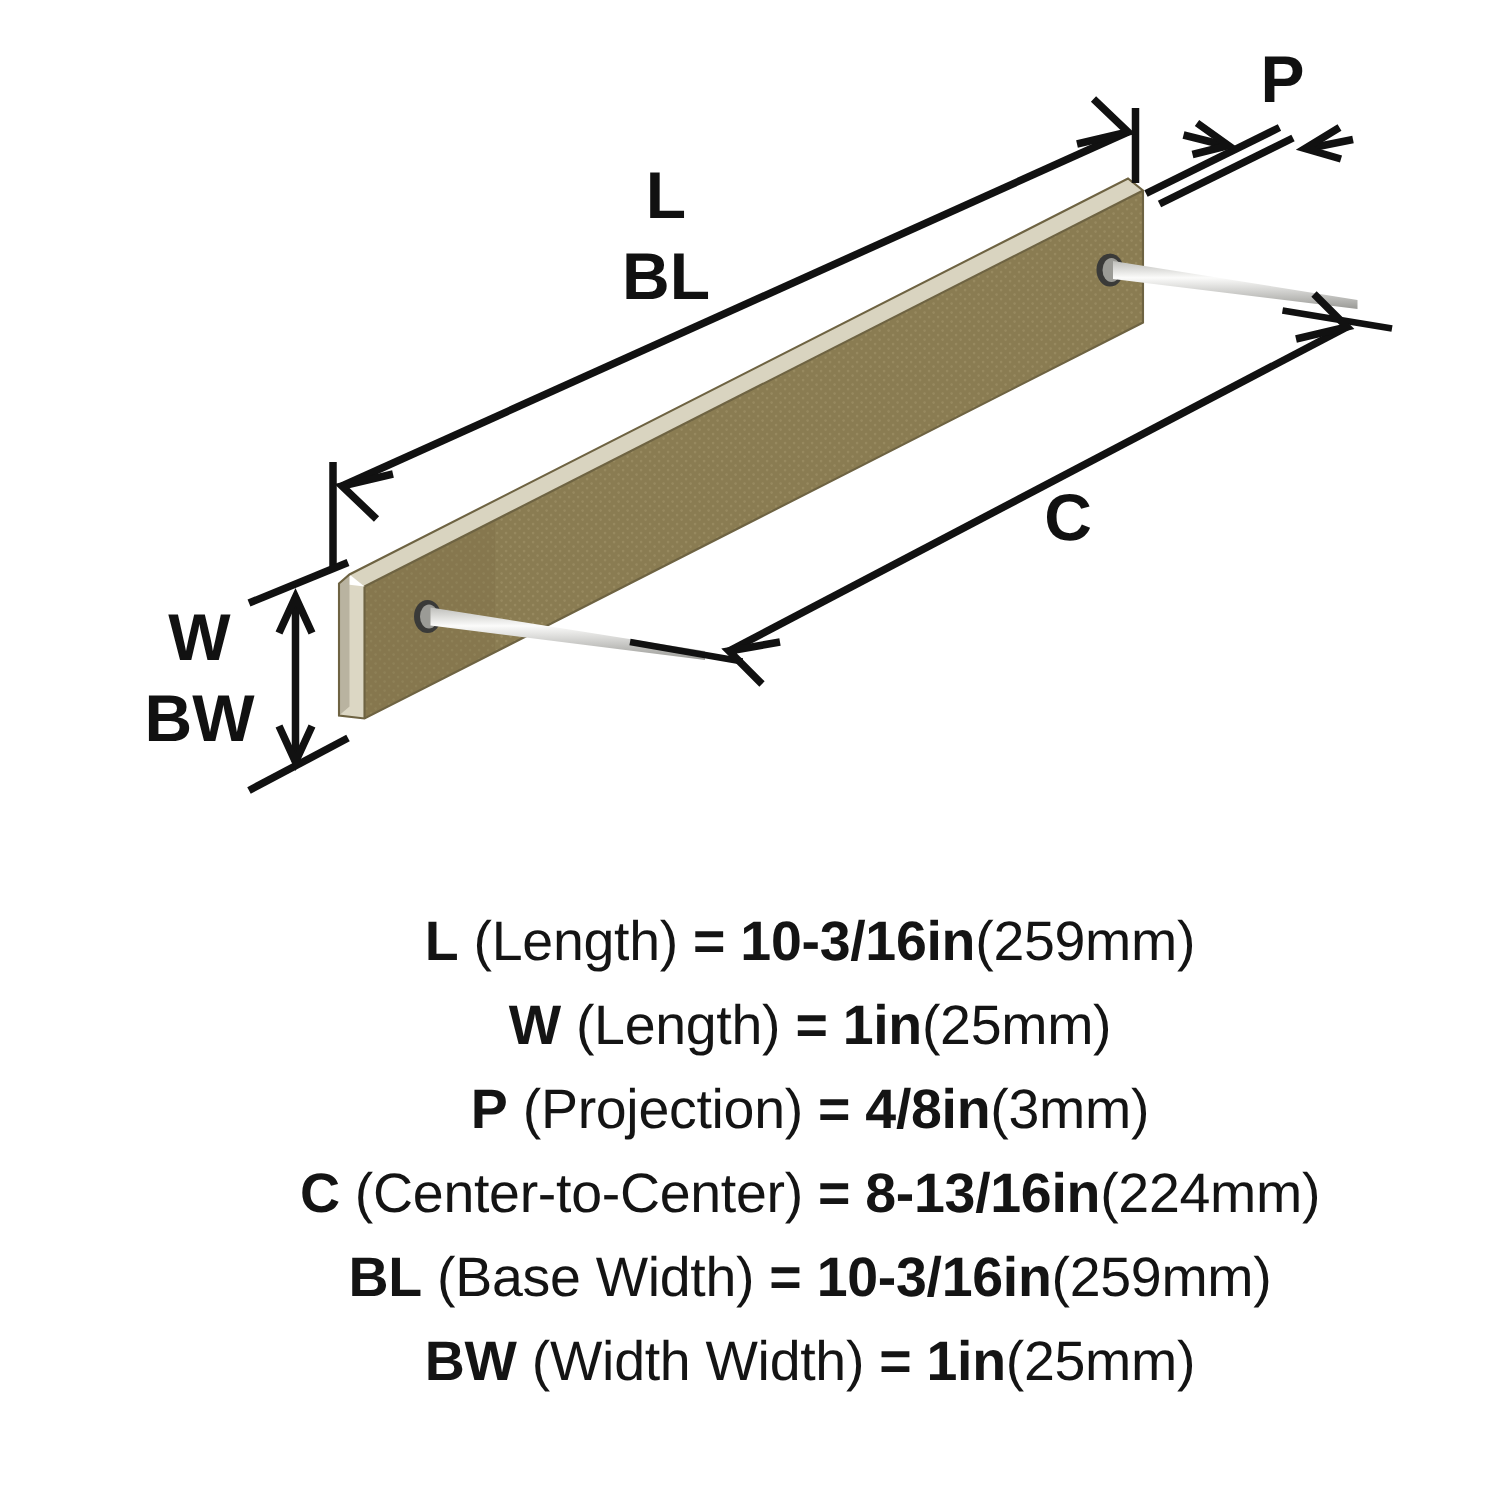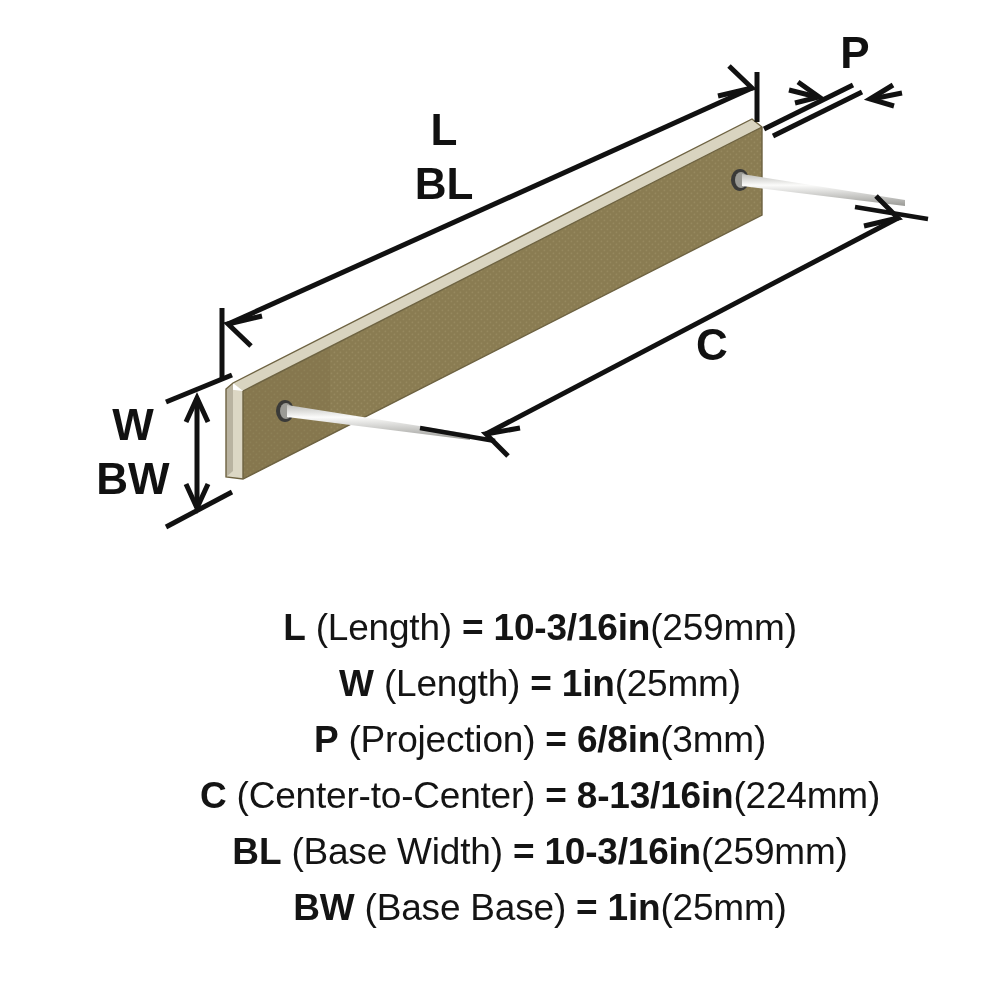--- a/index.html
+++ b/index.html
@@ -218,38 +218,38 @@
       <span class="sym">W</span>
       <span class="name">(Length)</span>
       <span class="eq">=</span>
       <span class="val-in">1in</span><span class="val-mm">(25mm)</span>
     </div>
 
     <div class="spec-row">
       <span class="sym">P</span>
       <span class="name">(Projection)</span>
       <span class="eq">=</span>
-      <span class="val-in">6/8in</span><span class="val-mm">(3mm)</span>
+      <span class="val-in">4/8in</span><span class="val-mm">(3mm)</span>
     </div>
 
     <div class="spec-row">
       <span class="sym">C</span>
       <span class="name">(Center-to-Center)</span>
       <span class="eq">=</span>
       <span class="val-in">8-13/16in</span><span class="val-mm">(224mm)</span>
     </div>
 
     <div class="spec-row">
       <span class="sym">BL</span>
       <span class="name">(Base Width)</span>
       <span class="eq">=</span>
       <span class="val-in">10-3/16in</span><span class="val-mm">(259mm)</span>
     </div>
 
     <div class="spec-row">
       <span class="sym">BW</span>
-      <span class="name">(Base Base)</span>
+      <span class="name">(Width Width)</span>
       <span class="eq">=</span>
       <span class="val-in">1in</span><span class="val-mm">(25mm)</span>
     </div>
 
   </div>
 </div>
 
 </body></html>

